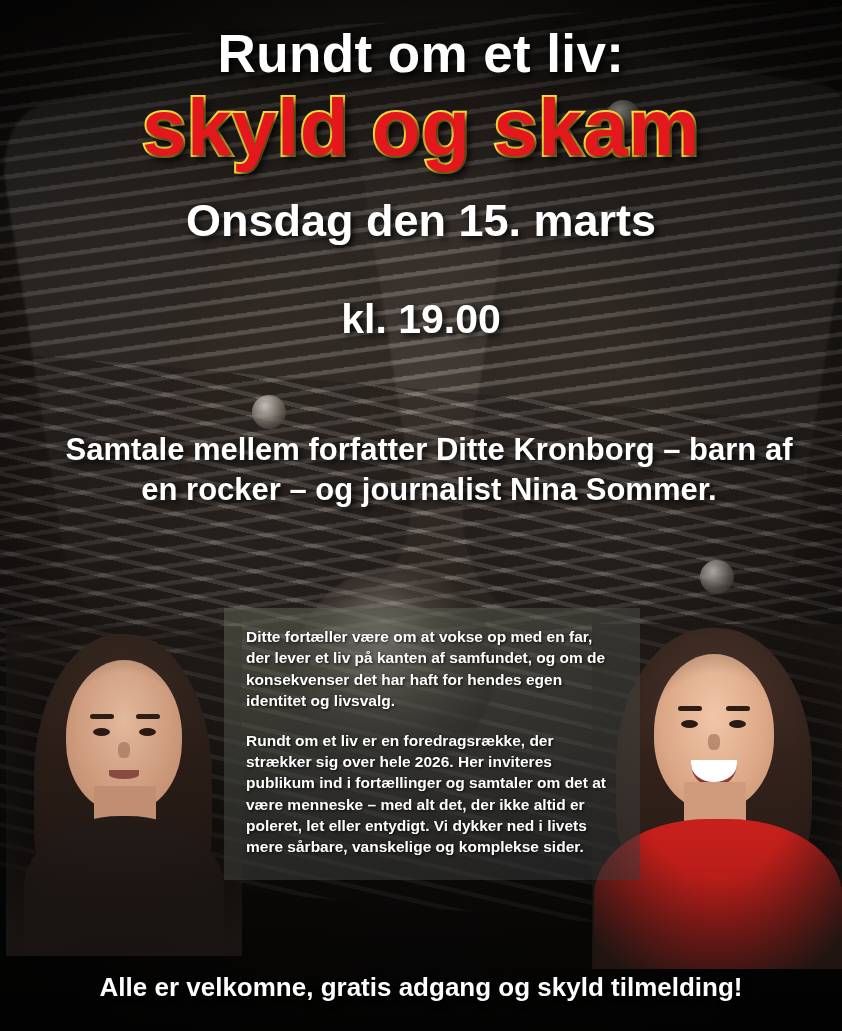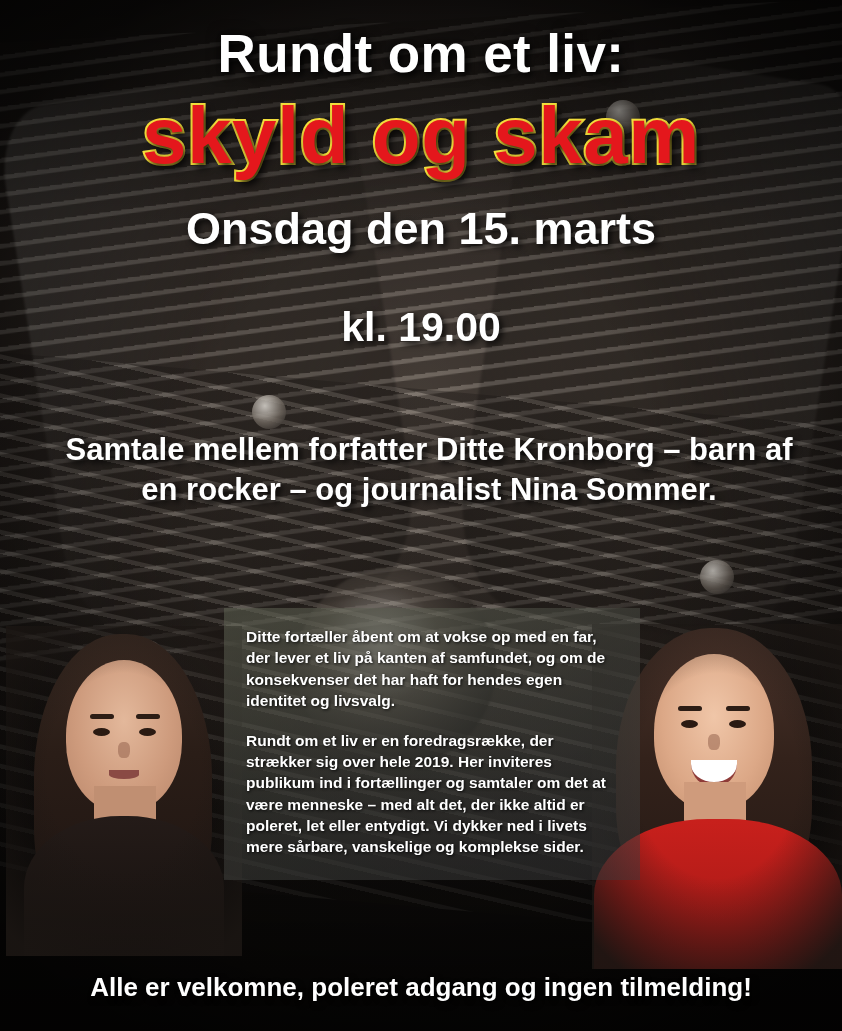--- a/index.html
+++ b/index.html
@@ -121,21 +121,21 @@
   }
   .title-line1 {
     font-size: 53px;
     font-weight: bold;
     color: #ffffff;
     letter-spacing: 0.4px;
     text-shadow: 3px 3px 6px rgba(0,0,0,0.85), 0 0 14px rgba(0,0,0,0.6);
     line-height: 1.05;
   }
   .title-line2 {
-    margin-top: 14px;
+    margin-top: 6px;
     font-size: 80px;
     font-weight: bold;
     color: #e4171c;
     letter-spacing: 0.5px;
     line-height: 1.0;
     -webkit-text-stroke: 4px #f5e03c;
     paint-order: stroke fill;
     text-shadow: 4px 5px 7px rgba(0,0,0,0.8);
   }
   .date-line {
@@ -336,19 +336,19 @@
       <div class="eye" style="left:75px; top:66px;"></div>
       <div class="nose" style="left:54px; top:80px;"></div>
       <div class="smile" style="left:37px; top:106px;"></div>
     </div>
     <div class="pr-neck"></div>
     <div class="pr-body"></div>
     <div class="portrait-fade"></div>
   </div>
 
   <div class="text-panel">
-    <p>Ditte fortæller åbent om at vokse op med en far, der lever et liv på kanten af samfundet, og om de konsekvenser det har haft for hendes egen identitet og livsvalg.</p>
-    <p>Rundt om et liv er en foredragsrække, der strækker sig over hele 2019. Her inviteres publikum ind i fortællinger og samtaler om det at være menneske – med alt det, der ikke altid er poleret, let eller entydigt. Vi dykker ned i livets mere sårbare, vanskelige og komplekse sider.</p>
-  </div>
-
-  <div class="footer">Alle er velkomne, poleret adgang og ingen tilmelding!</div>
+    <p>Ditte fortæller være om at vokse op med en far, der lever et liv på kanten af samfundet, og om de konsekvenser det har haft for hendes egen identitet og livsvalg.</p>
+    <p>Rundt om et liv er en foredragsrække, der strækker sig over hele 2026. Her inviteres publikum ind i fortællinger og samtaler om det at være menneske – med alt det, der ikke altid er poleret, let eller entydigt. Vi dykker ned i livets mere sårbare, vanskelige og komplekse sider.</p>
+  </div>
+
+  <div class="footer">Alle er velkomne, gratis adgang og skyld tilmelding!</div>
 
 </div>
 
 </body></html>

